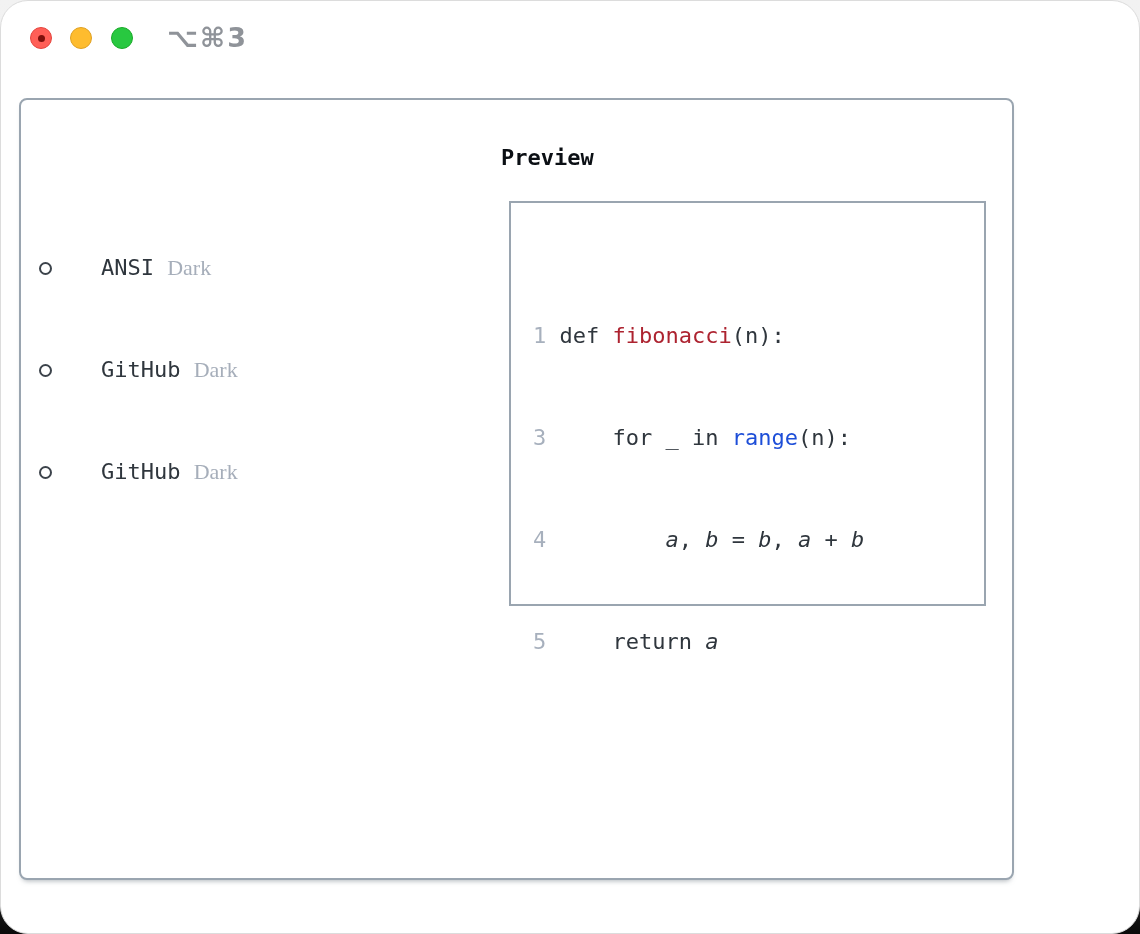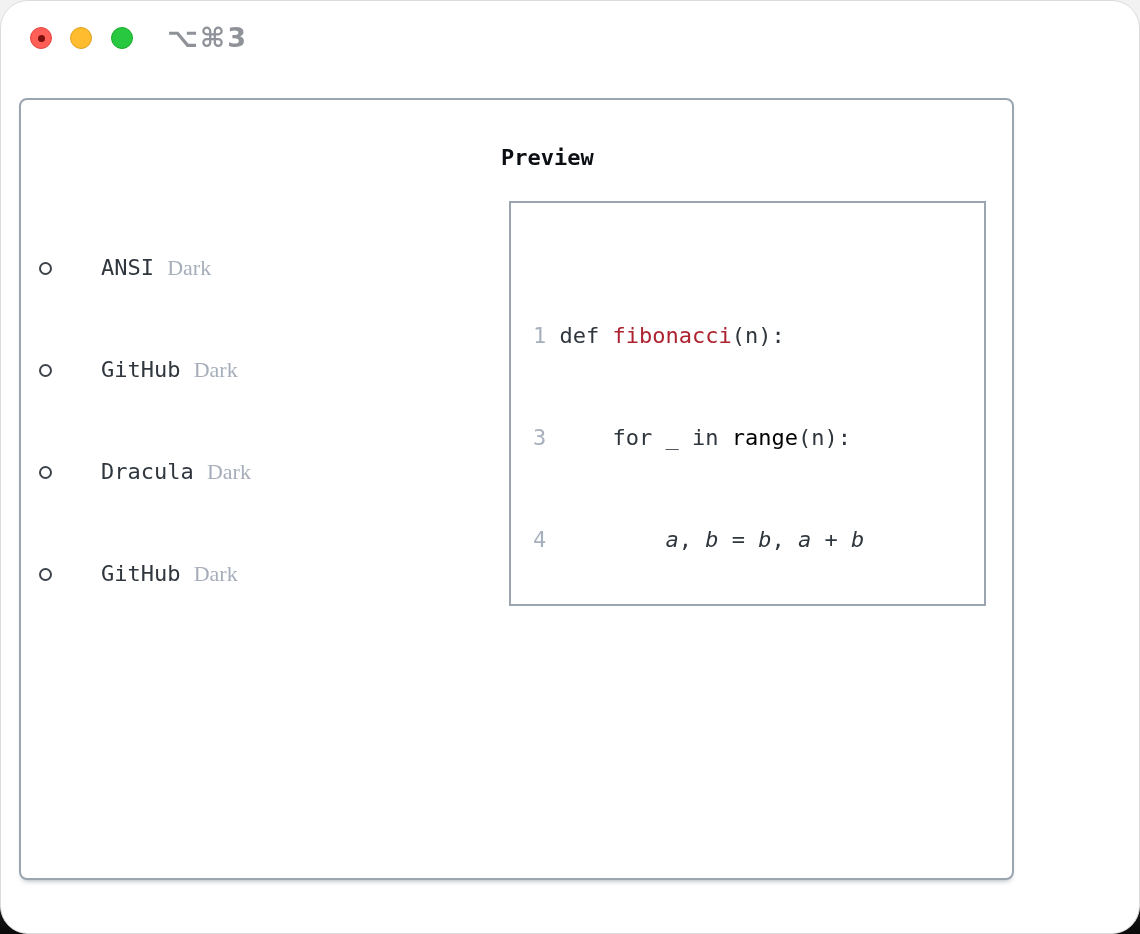--- a/index.html
+++ b/index.html
@@ -36,21 +36,21 @@
   
   .preview-label { position:absolute; left:500px; top:140px; font-size:22px;
     line-height:34px; font-weight:bold; color:#0b0f14; }
   .previewbox { position:absolute; left:508px; top:200px; width:477px; height:405px;
     background:#ffffff; border:2px solid #9aa5b0; padding:48px 0 0 22px;
     font-size:22px; line-height:34px; white-space:pre; }
   .cl { height:34px; color:#2f363d; }
   .ln { display:inline-block; width:2ch; color:#a7b0bd; }
   .tok.func { color:#ad2330; }
   .tok.num { color:#077179; }
-  .tok.builtin { color:#000000;text-align:right; }
+  .tok.builtin { color:#1d4ed8;text-align:right; }
   .tok.var { font-style:italic; }
 </style>
 </head>
 <body>
 
 <div class="window">
 
   <div class="titlebar">
     <div class="light close">
         <span class="inner-dot"></span>
@@ -59,21 +59,20 @@
     <div class="light max"></div>
     <div class="win-title">⌥⌘3</div>
   </div>
 
   <div class="panel"></div>
 
   <div class="leftcol">
 
     <div class="row"><span class="cell"><span class="bullet"></span></span><span class="tname">ANSI</span><span class="variant">Dark</span></div>
     <div class="row"><span class="cell"><span class="bullet"></span></span><span class="tname">GitHub</span><span class="variant">Dark</span></div>
-    <div class="row"><span class="cell"><span class="bullet"></span></span><span class="tname">Dracula</span><span class="variant">Dark</span></div>
     <div class="row"><span class="cell"><span class="bullet"></span></span><span class="tname">GitHub</span><span class="variant">Dark</span></div>
     
     
     
     
     
     
 
     
 
@@ -86,20 +85,21 @@
     
     
   </div>
 
   <div class="preview-label">Preview</div>
 
   <div class="previewbox">
     <div class="cl"><span class="ln">1</span><span class="tok">def </span><span class="tok func">fibonacci</span><span class="tok">(n):</span></div>
     <div class="cl"><span class="ln">3</span><span class="tok">    for _ in </span><span class="tok builtin">range</span><span class="tok">(n):</span></div>
     <div class="cl"><span class="ln">4</span><span class="tok">        </span><span class="tok var">a</span><span class="tok">, </span><span class="tok var">b</span><span class="tok"> = </span><span class="tok var">b</span><span class="tok">, </span><span class="tok var">a</span><span class="tok"> + </span><span class="tok var">b</span></div>
+    <div class="cl"><span class="ln">5</span><span class="tok">    return </span><span class="tok var">a</span></div>
 
     <div class="cl"></div>
 
     
     
     
   </div>
 
 </div>
 

